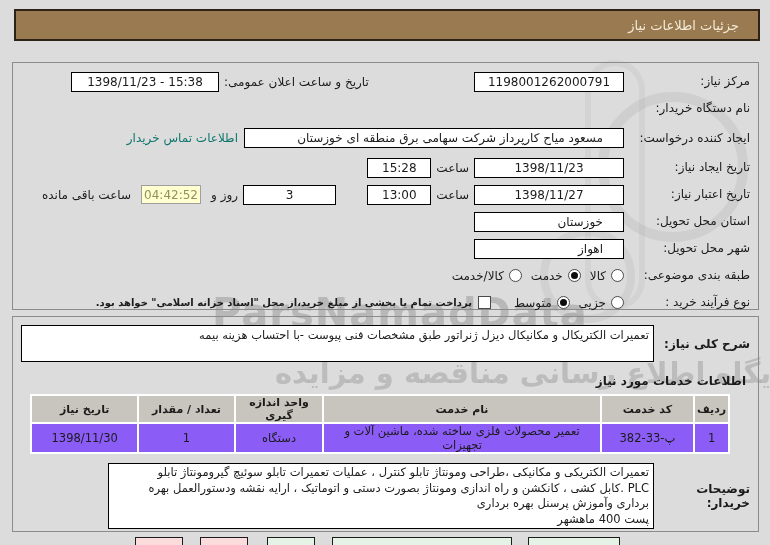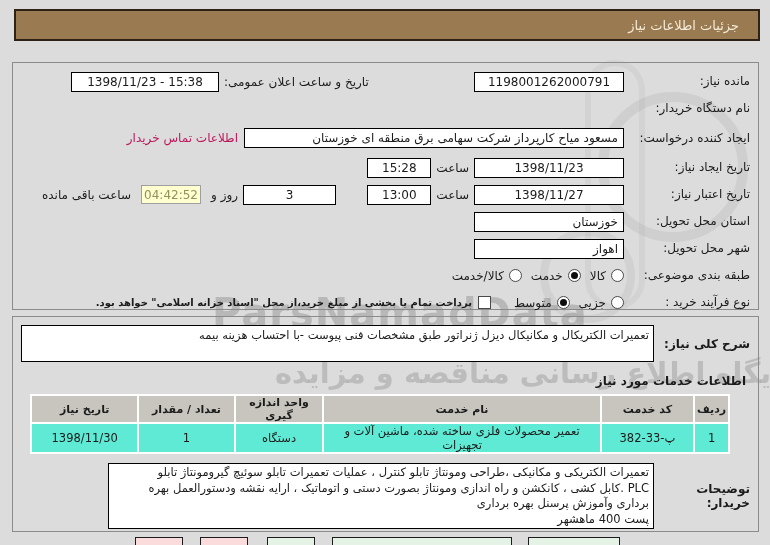--- a/index.html
+++ b/index.html
@@ -26,45 +26,45 @@
     display:flex; align-items:center; padding-right:19px; font-size:13px;
   }
   
   .gbox { position:absolute; z-index:1; right:11px; left:12px; border:1px solid #8b8b8b; }
   .box1 { top:62px;  height:248px; padding:6px 8px 0 8px; display:flex; flex-direction:column; }
   .box2 { top:316px; height:216px; padding:8px 8px 0 8px; }
   .frow { display:flex; align-items:center; min-height:25px; margin-bottom:2px; }
   .flabel { flex:none; width:126px; padding-left:6px; font-size:12px; line-height:1.25; }
   .tin {
     background:#fff; border:1px solid #000; height:20px;
-    display:flex; align-items:center; font-size:12px; padding:0 5px; overflow:hidden; white-space:nowrap;text-align:right;
+    display:flex; align-items:center; font-size:12px; padding:0 20px; overflow:hidden; white-space:nowrap;text-align:right;
   }
   .center { justify-content:center; }
   .ltr { direction:ltr; }
   .pushleft { display:flex; align-items:center; margin-inline-start:auto; }
   .sidetext { font-size:12px; margin:0 5px; white-space:nowrap; }
-  .link { color:#be185d; font-size:12px; margin-right:6px; cursor:pointer; white-space:nowrap; }
+  .link { color:#0f766e; font-size:12px; margin-right:6px; cursor:pointer; white-space:nowrap; }
   .cdown { background:#ffffd0; border:1px solid #9f9f9f; color:#91915c; width:60px; height:19px;
            display:flex; align-items:center; justify-content:center; font-size:12px; margin:0 5px; }
   
   .opt { display:flex; align-items:center; margin-left:4px; }
   .radio { flex:none; width:13px; height:13px; border:1px solid #4a4a4a; border-radius:50%; background:#fff; position:relative; margin-left:5px; }
   .opt[data-selected="true"] .radio::after { content:""; position:absolute; inset:2px; background:#0d0d0d; border-radius:50%; }
   .optlabel { font-size:12px; margin-left:5px; white-space:nowrap; }
   .chkbox { flex:none; width:13px; height:13px; border:1px solid #4a4a4a; background:#fff; margin:0 14px 0 6px; }
   .chklabel { font-size:10px; white-space:nowrap;font-weight:bold; }
   
   .descbox { background:#fff; border:1px solid #000; width:640px; height:37px; font-size:11.5px;
              padding:2px 4px; white-space:pre-line; overflow:hidden; line-height:1.3; }
   .notesbox { background:#fff; border:1px solid #000; width:546px; height:66px; font-size:11.5px;
               padding:1px 4px; white-space:pre-line; overflow:hidden; line-height:15.5px; }
   .svc-header { font-weight:bold; font-size:12px; margin:12px 4px 6px 0; }
   table.svc { border-collapse:separate; border-spacing:2px; background:#fff; margin-right:20px; width:700px; }
   table.svc th { background:#c7c5be; font-weight:bold; font-size:11px; height:23px; text-align:center; }
-  table.svc td { background:#5eead4; font-size:11.5px; height:25px; text-align:center; }
+  table.svc td { background:#8b5cf6; font-size:11.5px; height:25px; text-align:center; }
   .c-row{width:33px} .c-code{width:93px} .c-name{width:285px} .c-unit{width:89px} .c-qty{width:97px} .c-date{width:107px}
   .drow { display:flex; align-items:center; }
   .dlabel { flex:none; width:96px; padding-left:4px; font-weight:bold; font-size:12px; }
   .notesrow { margin-top:9px; }
   
   .fbtn { position:absolute; z-index:1; top:537px; height:22px; border:1px solid #1c1c1c; }
   .fbtn.pink  { background:#f9dcdb; }
   .fbtn.green { background:#e4f3e6; }
   .fb1 { left:135px; width:48px; }
   .fb2 { left:200px; width:48px; }
@@ -85,21 +85,21 @@
   <div class="wm wm-site">پایگاه اطلاع رسانی مناقصه و مزایده</div>
   <div class="wm wm-phone">۸۸۳۴۹۶۷۰-۵</div>
 
   <div class="titlebar">
     <span>جزئیات اطلاعات نیاز</span>
   </div>
 
   <div class="gbox box1">
 
     <div class="frow">
-      <span class="flabel">مانده نیاز:</span>
+      <span class="flabel">مرکز نیاز:</span>
       <div class="tin center ltr" style="width:150px">1198001262000791</div>
       <div class="pushleft" style="margin-inline-end:50px">
         <span class="sidetext">تاریخ و ساعت اعلان عمومی:</span>
         <div class="tin center ltr" style="width:148px">1398/11/23 - 15:38</div>
       </div>
     </div>
 
     <div class="frow">
       <span class="flabel">نام دستگاه خریدار:</span>
     </div>

